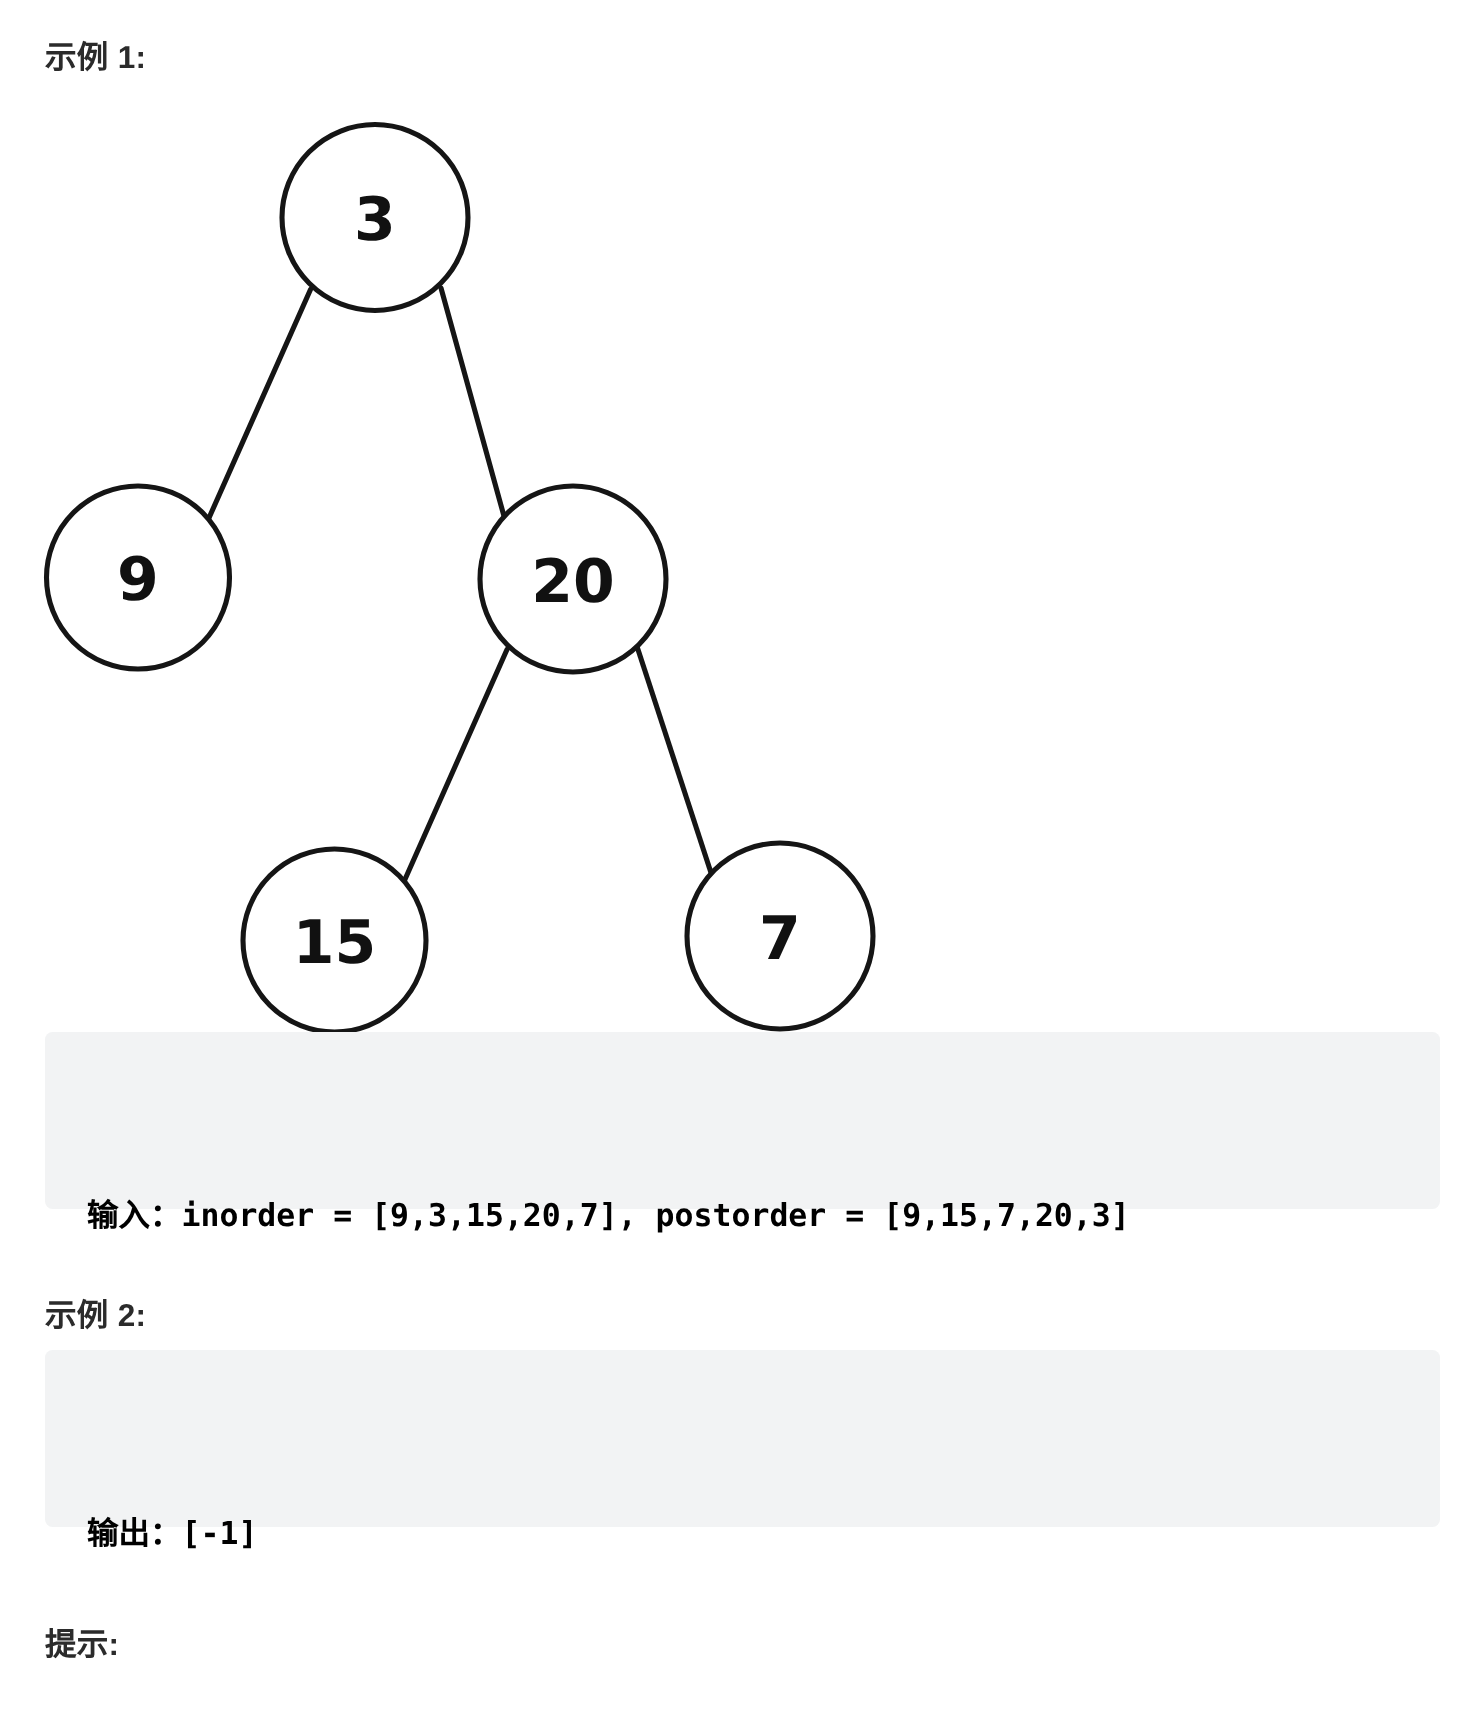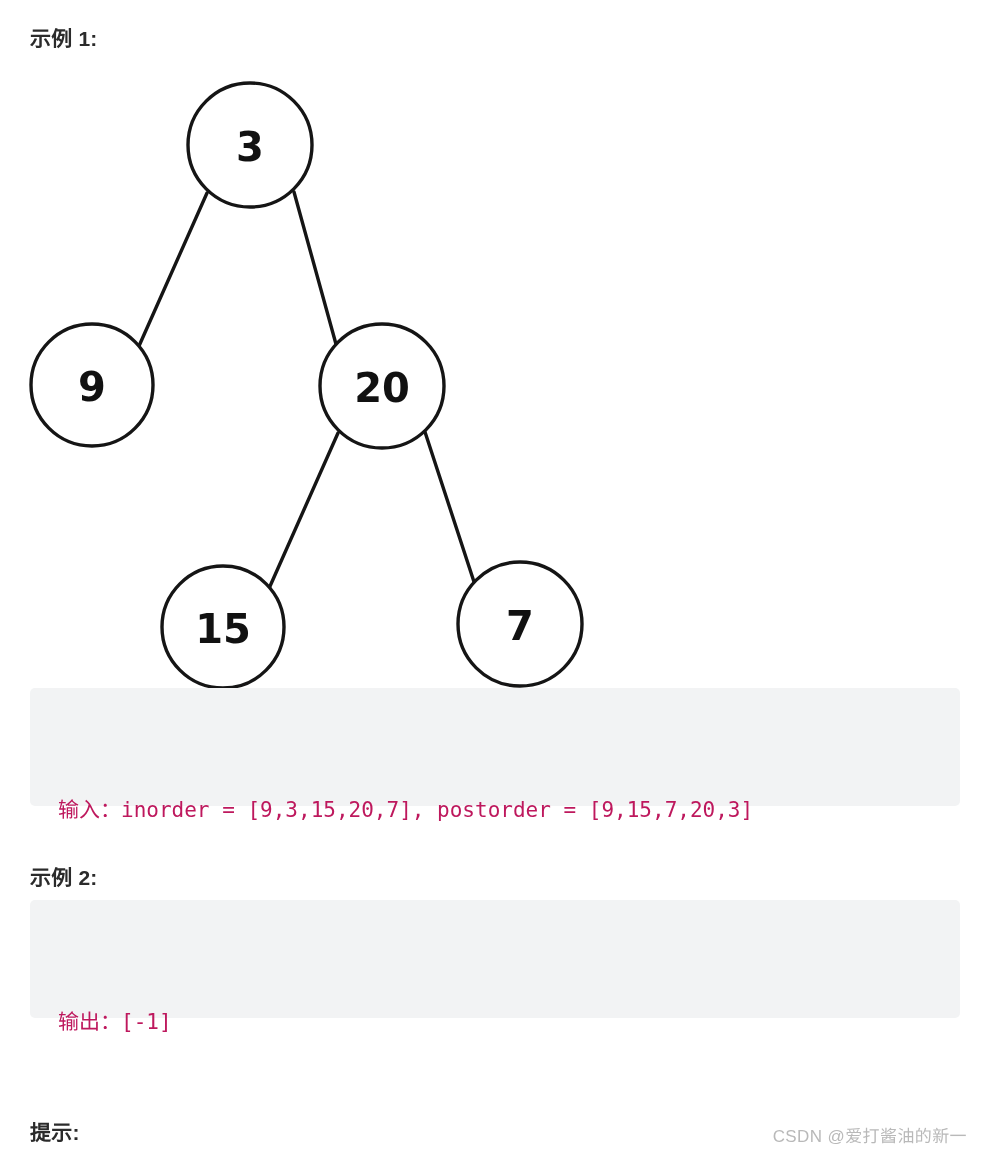--- a/index.html
+++ b/index.html
@@ -30,21 +30,21 @@
     left: 30px;
     font-size: 21px;
     font-weight: bold;
     letter-spacing: 0.2px;
     color: #2b2b2b;
     white-space: nowrap;
     line-height: 1.2;
   }
   #heading-example-1 { top: 26px; }
   #heading-example-2 { top: 845px; margin-top: 20px; }
-  #heading-hints     { top: 1120px; }
+  #heading-hints     { top: 1084px; }
 
   
   .tree-figure {
     position: absolute;
     left: 0px;
     top: 70px;
     width: 640px;
     height: 620px;
   }
   .tree-figure svg {
@@ -77,22 +77,23 @@
     position: absolute;
     left: 30px;
     width: 930px;
     box-sizing: border-box;
     background: #f2f3f4;
     border-radius: 5px;
     padding: 22px 0 26px 28px;
     font-family: "DejaVu Sans Mono", "Liberation Mono", monospace;
     font-size: 21px;
     line-height: 40px;
-    color: #be185d;
+    color: #000000;
     white-space: pre;
+    font-weight: bold;
   }
   #code-block-1 { top: 688px; height: 118px; }
   #code-block-2 { top: 900px; height: 118px; }
   .code-line {
     display: block;
     white-space: pre;
   }
 
   
   .watermark {
@@ -156,15 +157,14 @@
   </div>
 
   <div class="section-heading" id="heading-example-2">示例 2:</div>
 
   <div class="code-block" id="code-block-2">
     <span class="code-line">输出：[-1]</span>
   </div>
 
   <div class="section-heading" id="heading-hints">提示:</div>
 
-  <div class="watermark">CSDN @爱打酱油的新一</div>
 
 </div>
 
 </body></html>

